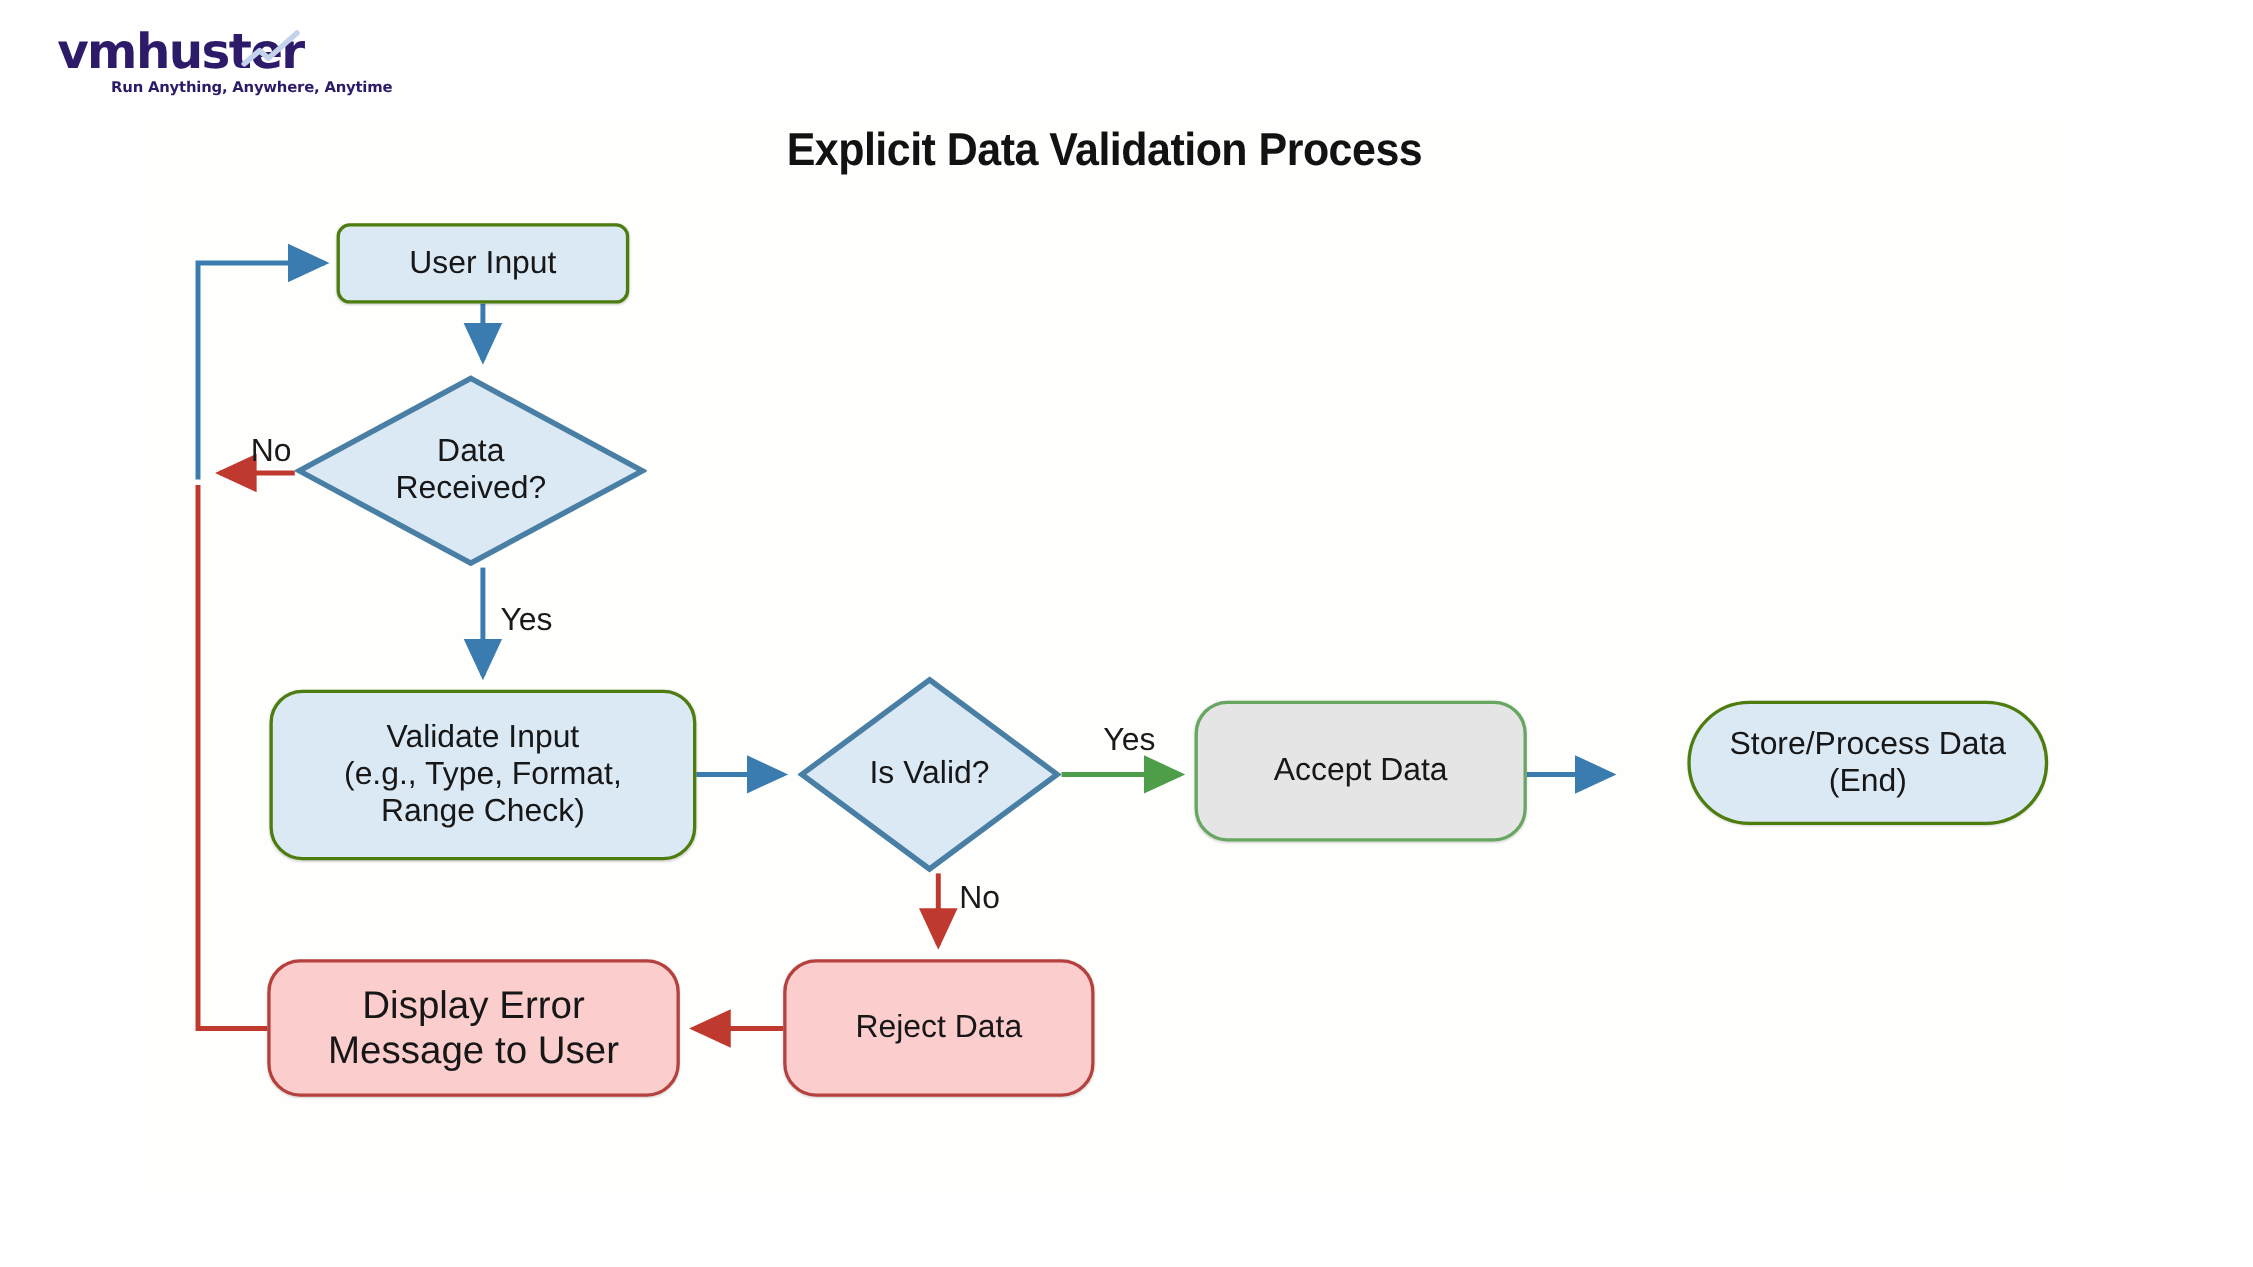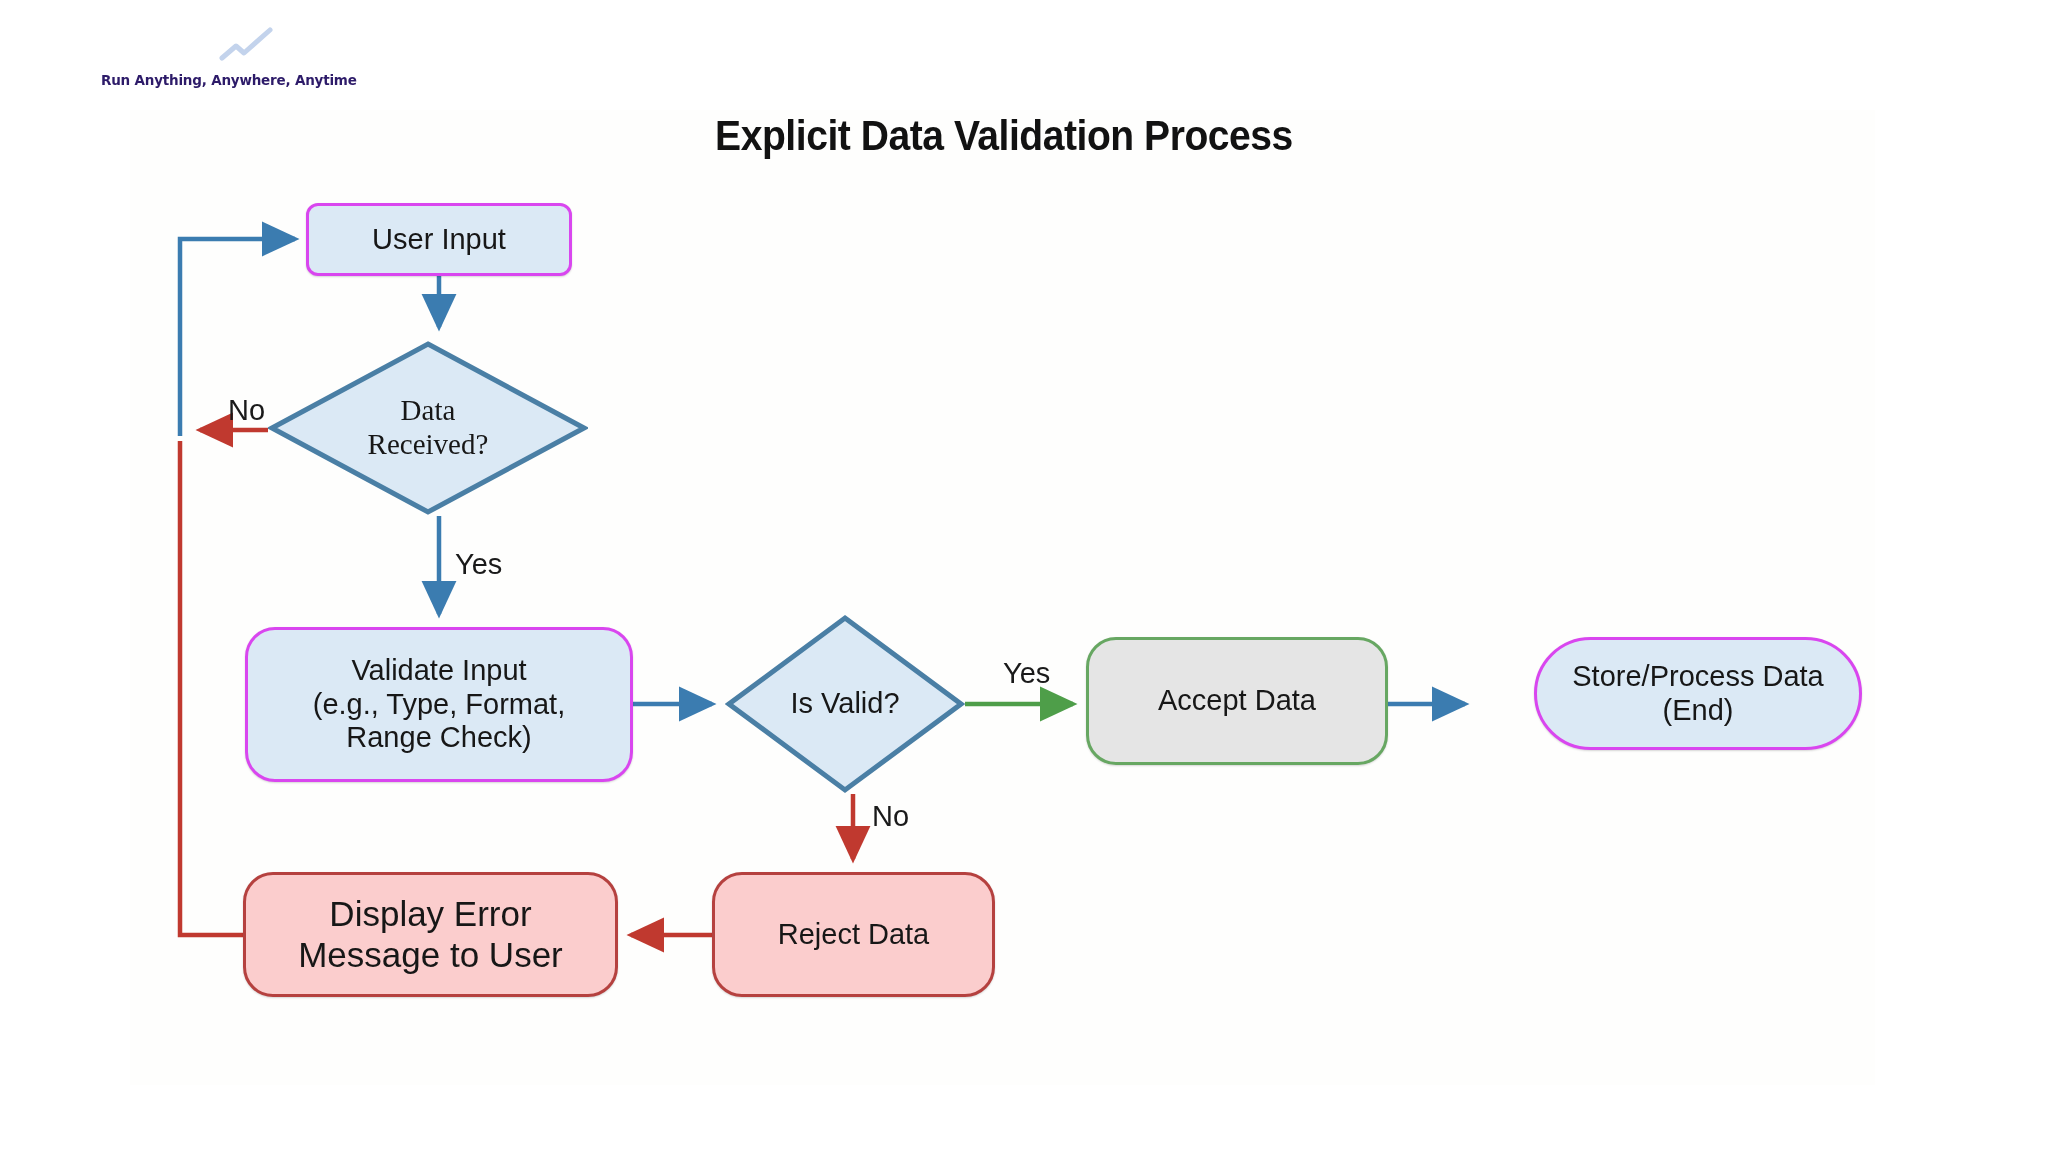--- a/index.html
+++ b/index.html
@@ -105,21 +105,21 @@
     text-align: center;
     font-family: "Liberation Sans", sans-serif;
     color: #171717;
     line-height: 1.17;
     white-space: pre-line;
     border-radius: 30px;
   }
 
   .node-blue {
     background: #dbe9f5;
-    border: 3px solid #d946ef;
+    border: 3px solid #4d7c0f;
     box-shadow: 0 1px 2px rgba(0,0,0,0.16);
   }
   .node-green {
     background: #e5e5e5;
     border: 3px solid #67a762;
     box-shadow: 0 1px 2px rgba(0,0,0,0.16);
   }
   .node-red {
     background: #fbcdcd;
     border: 3px solid #b5413f;
@@ -163,21 +163,21 @@
   
   #node-user-input {
     left: 306px; top: 203px;
     width: 266px; height: 73px;
     font-size: 29px;
   }
   #node-data-received {
     left: 268px; top: 340px;
     width: 320px; height: 176px;
   }
-  #node-data-received .diamond-label { font-size: 29px; font-family: Liberation Serif, serif; }
+  #node-data-received .diamond-label { font-size: 29px; }
 
   #node-validate-input {
     left: 245px; top: 627px;
     width: 388px; height: 155px;
     font-size: 29px;
   }
   #node-is-valid {
     left: 725px; top: 614px;
     width: 240px; height: 180px;
   }
@@ -211,20 +211,21 @@
   #label-no-valid    { left: 872px; top: 800px; }
 </style>
 </head>
 <body>
 
 <div id="canvas">
   <div id="canvas-tint"></div>
 </div>
 
 <div id="logo-block">
+  <div id="logo-wordmark">vmhuster</div>
   <svg id="logo-swoosh" viewBox="0 0 54 34">
     <path d="M2 30 L16 18 L24 25 L50 2" stroke="#c3d3ec" stroke-width="5" fill="none" stroke-linecap="round" stroke-linejoin="round"></path>
   </svg>
   <div id="logo-tagline">Run Anything, Anywhere, Anytime</div>
 </div>
 
 <div id="chart-title">Explicit Data Validation Process</div>
 
 <svg id="edges" viewBox="0 0 2048 1152">
   <defs>

